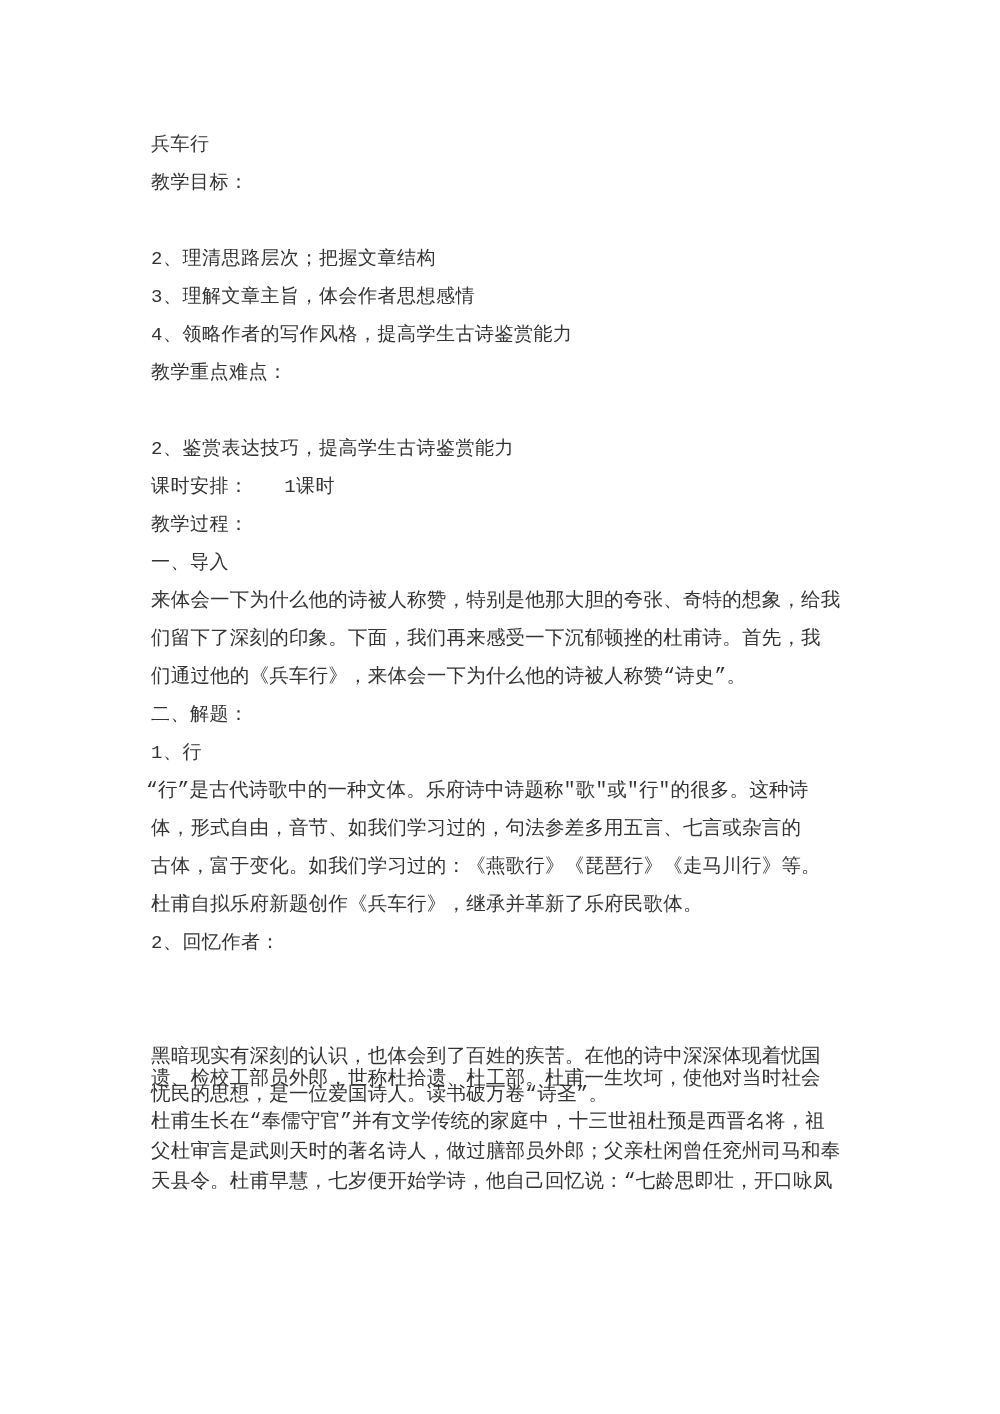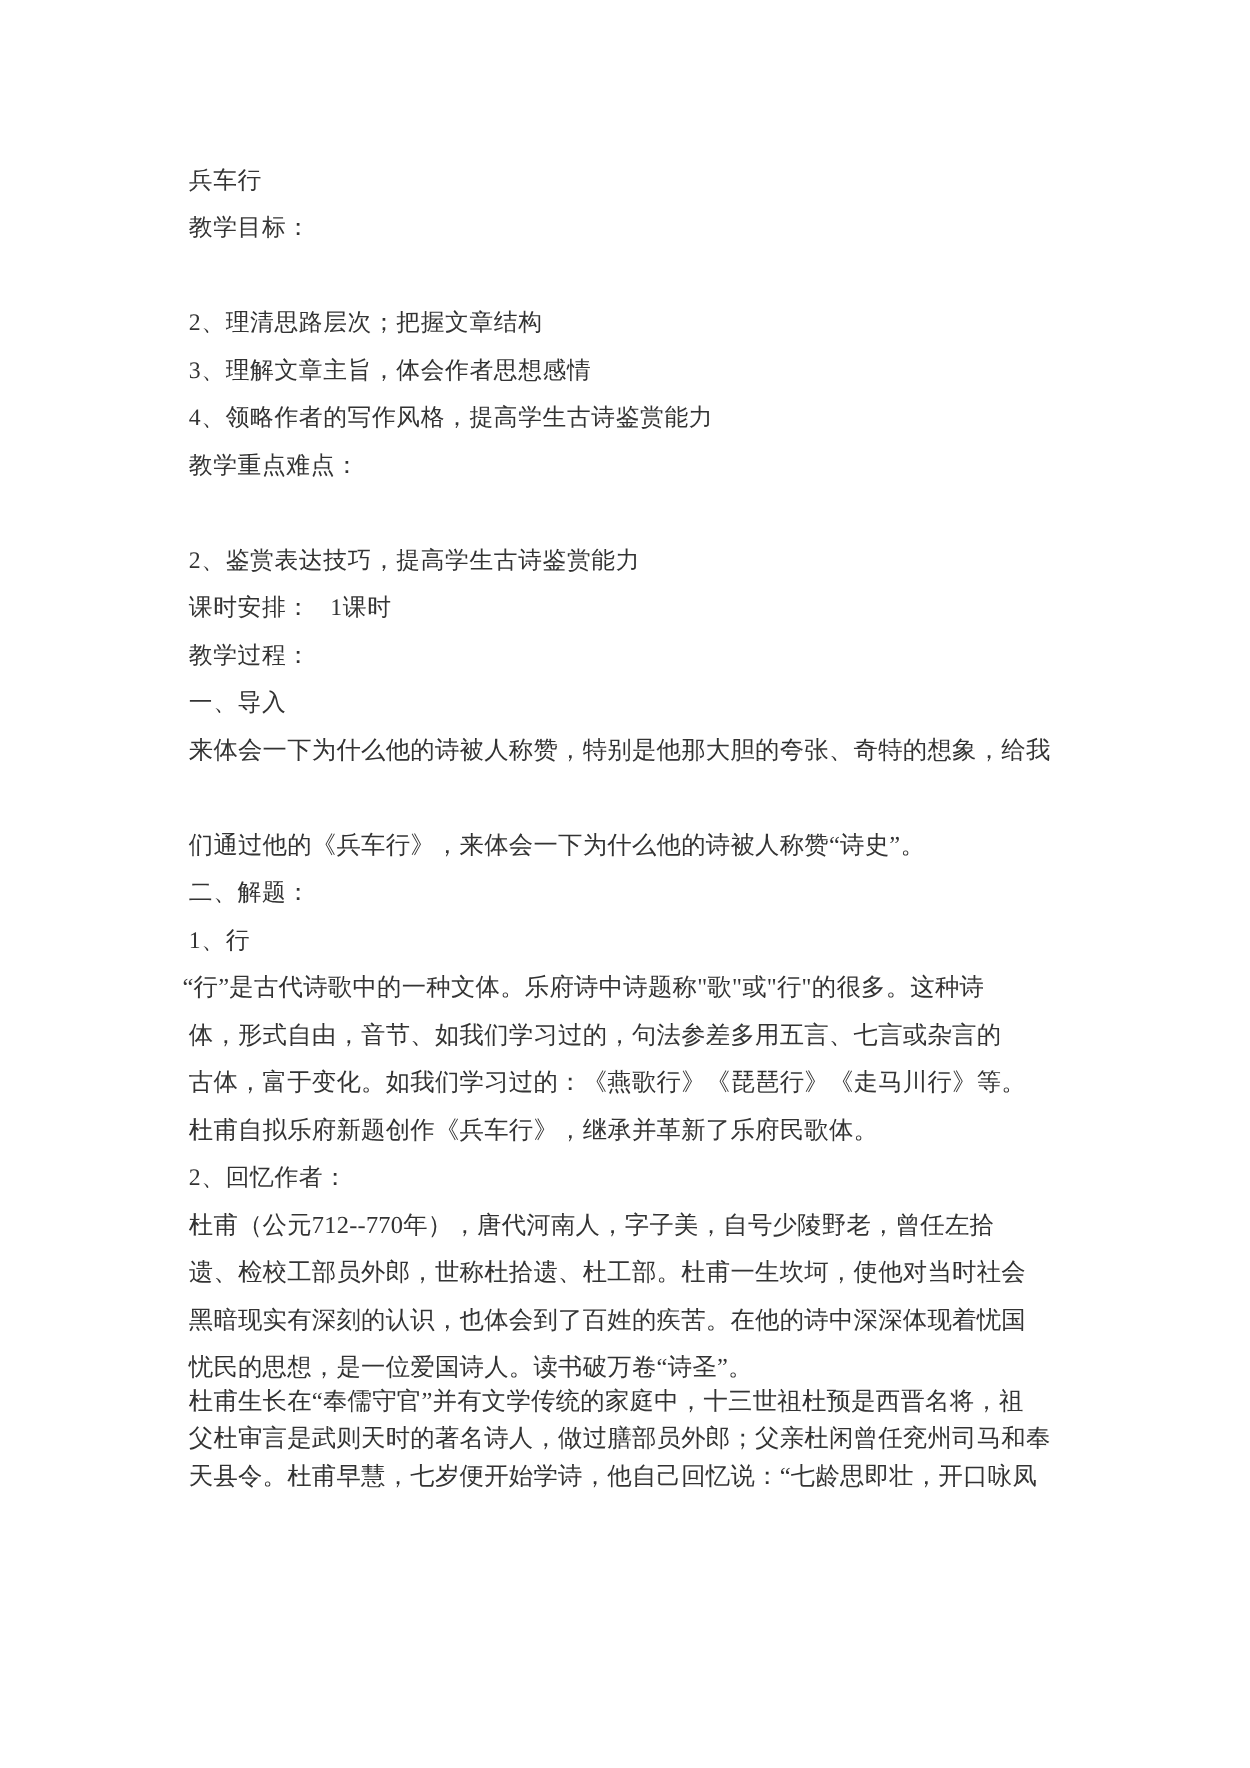--- a/index.html
+++ b/index.html
@@ -1,20 +1,20 @@
 <!DOCTYPE html>
 <html><head>
 <meta charset="utf-8">
 <style>
   html, body { margin: 0; padding: 0; background: #ffffff; }
   body { width: 1000px; height: 1414px; position: relative; overflow: hidden; }
   .page {
     position: absolute; left: 0; top: 0; width: 1000px; height: 1414px;
     background: #ffffff;
-    font-family: Liberation Serif, serif;
+    font-family: Liberation Mono, monospace;
     color: #333333;
   }
   .line {
     position: absolute; left: 151px;
     font-size: 19px; line-height: 24px; white-space: nowrap;
     letter-spacing: 0.5px;
   }
   .dense { font-size: 19.5px; letter-spacing: 0.2px; }
 </style>
 </head>
@@ -26,33 +26,33 @@
   <div class="line" style="top:247px">2、理清思路层次；把握文章结构</div>
   <div class="line" style="top:285px">3、理解文章主旨，体会作者思想感情</div>
   <div class="line" style="top:323px">4、领略作者的写作风格，提高学生古诗鉴赏能力</div>
   <div class="line" style="top:361px">教学重点难点：</div>
   <div class="line" style="top:437px">2、鉴赏表达技巧，提高学生古诗鉴赏能力</div>
   <div class="line" style="top:475px; white-space:pre">课时安排：   1课时</div>
   <div class="line" style="top:513px">教学过程：</div>
   <div class="line" style="top:551px">一、导入</div>
 
   <div class="line dense" style="top:589px">来体会一下为什么他的诗被人称赞，特别是他那大胆的夸张、奇特的想象，给我</div>
+  <div class="line dense" style="top:627px">们留下了深刻的印象。下面，我们再来感受一下沉郁顿挫的杜甫诗。首先，我</div>
   <div class="line dense" style="top:665px">们通过他的《兵车行》，来体会一下为什么他的诗被人称赞“诗史”。</div>
 
   <div class="line" style="top:703px">二、解题：</div>
   <div class="line" style="top:741px">1、行</div>
 
   <div class="line dense" style="top:779px; left:146px">“行”是古代诗歌中的一种文体。乐府诗中诗题称"歌"或"行"的很多。这种诗</div>
   <div class="line dense" style="top:817px">体，形式自由，音节、如我们学习过的，句法参差多用五言、七言或杂言的</div>
   <div class="line dense" style="top:855px">古体，富于变化。如我们学习过的：《燕歌行》《琵琶行》《走马川行》等。</div>
   <div class="line dense" style="top:893px">杜甫自拟乐府新题创作《兵车行》，继承并革新了乐府民歌体。</div>
 
   <div class="line" style="top:931px">2、回忆作者：</div>
 
-  <div class="line dense" style="top:969px">杜甫（公元712--770年），唐代河南人，字子美，自号少陵野老，曾任左拾</div>
-  <div class="line dense" style="top:1007px">遗、检校工部员外郎，世称杜拾遗、杜工部。杜甫一生坎坷，使他对当时社会</div>
+  <div class="line dense" style="top:1067px">遗、检校工部员外郎，世称杜拾遗、杜工部。杜甫一生坎坷，使他对当时社会</div>
   <div class="line dense" style="top:1045px">黑暗现实有深刻的认识，也体会到了百姓的疾苦。在他的诗中深深体现着忧国</div>
   <div class="line dense" style="top:1083px">忧民的思想，是一位爱国诗人。读书破万卷“诗圣”。</div>
 
   <div class="line dense" style="top:1110px">杜甫生长在“奉儒守官”并有文学传统的家庭中，十三世祖杜预是西晋名将，祖</div>
   <div class="line dense" style="top:1140px">父杜审言是武则天时的著名诗人，做过膳部员外郎；父亲杜闲曾任兖州司马和奉</div>
   <div class="line dense" style="top:1170px">天县令。杜甫早慧，七岁便开始学诗，他自己回忆说：“七龄思即壮，开口咏凤</div>
 </div>
 
 </body></html>

